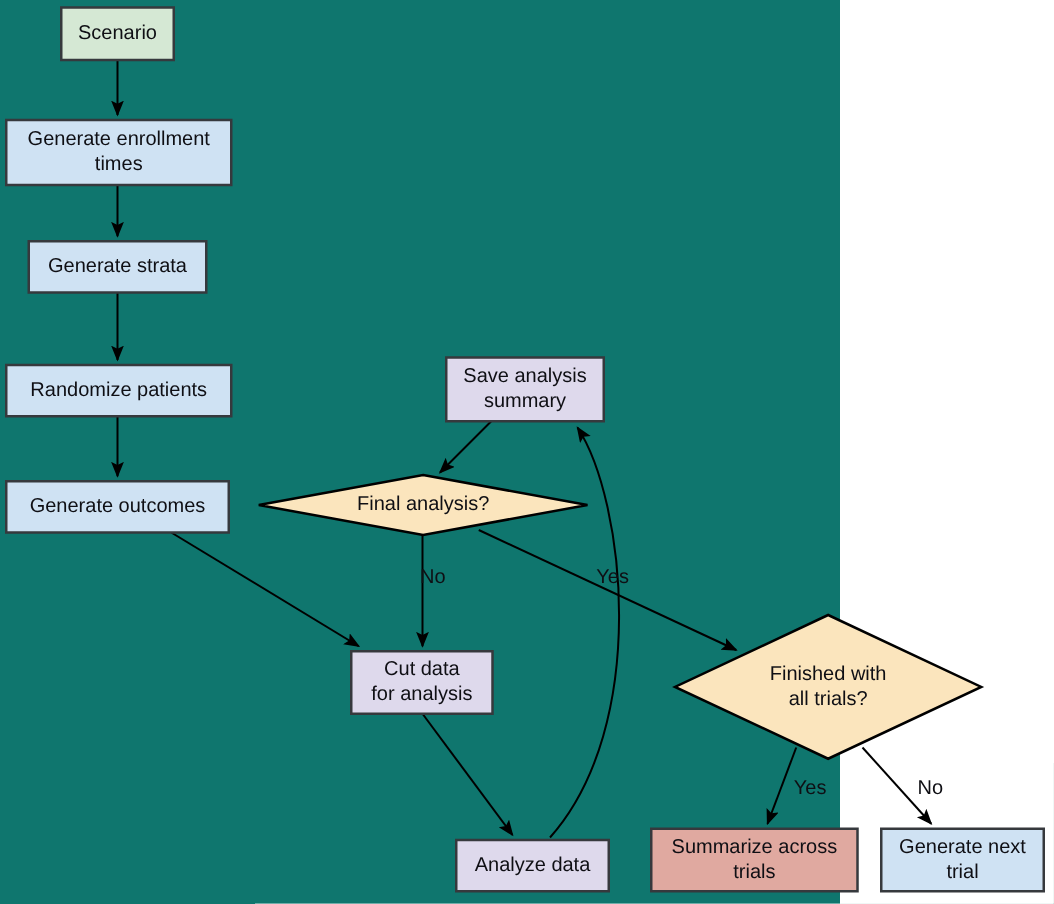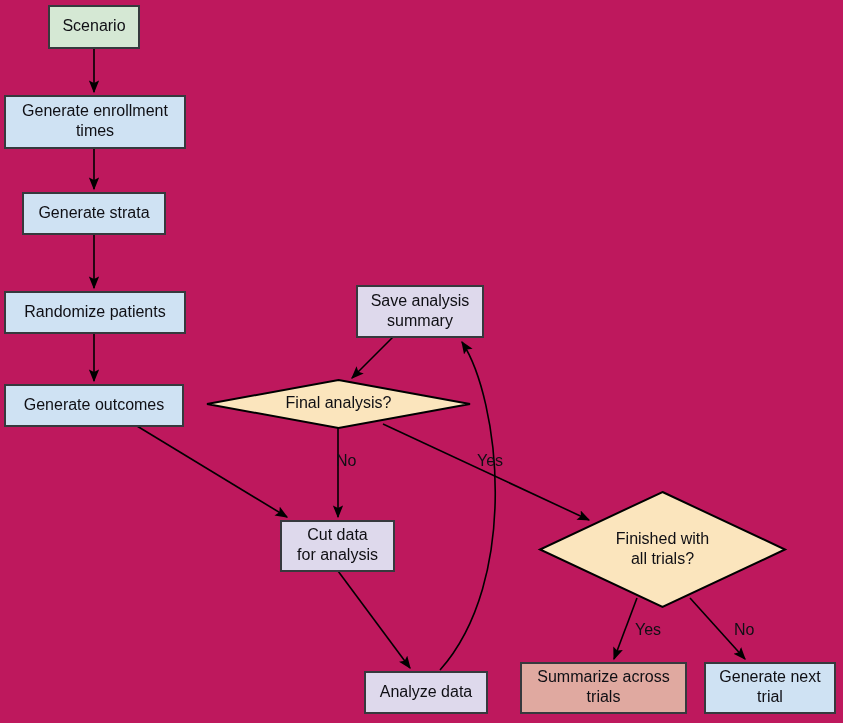--- a/index.html
+++ b/index.html
@@ -8,23 +8,23 @@
     background: #ffffff;
   }
   body {
     width: 843px;
     height: 723px;
     font-family: "Liberation Sans", sans-serif;
     overflow: hidden;
   }
   #canvas-root {
     position: relative;
-    width: 843px;
+    width: 672px;
     height: 723px;
-    background: #be185d;
+    background: #0f766e;
   }
   svg#flow-svg {
     position: absolute;
     top: 0;
     left: 0;
     width: 843px;
     height: 723px;
     display: block;
   }
   .node-rect {

